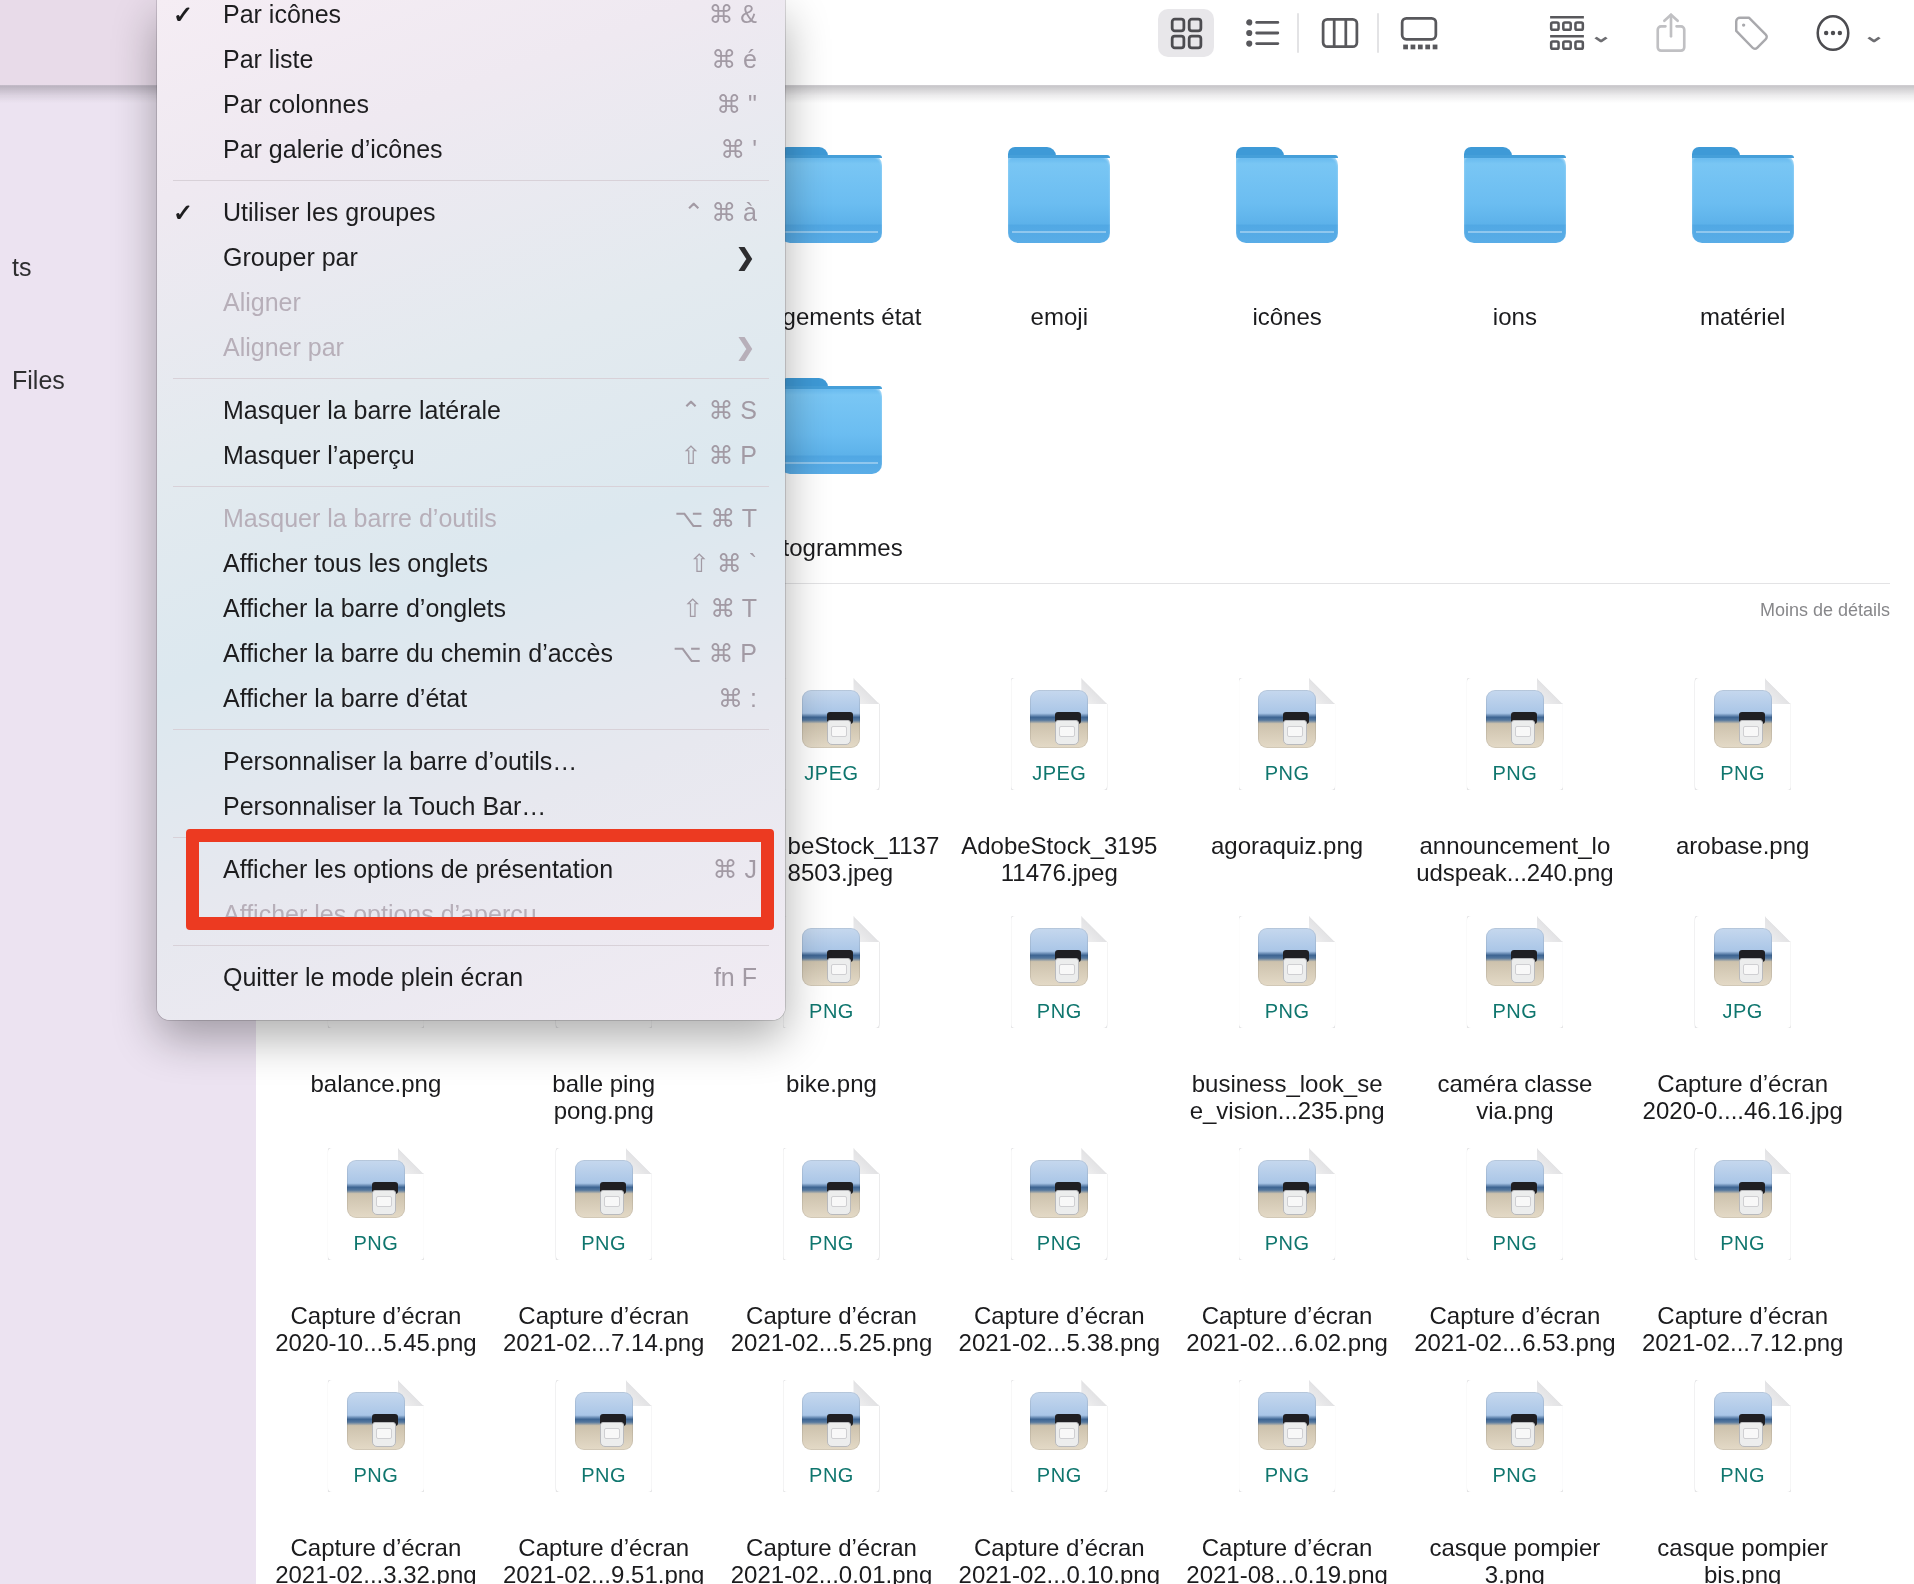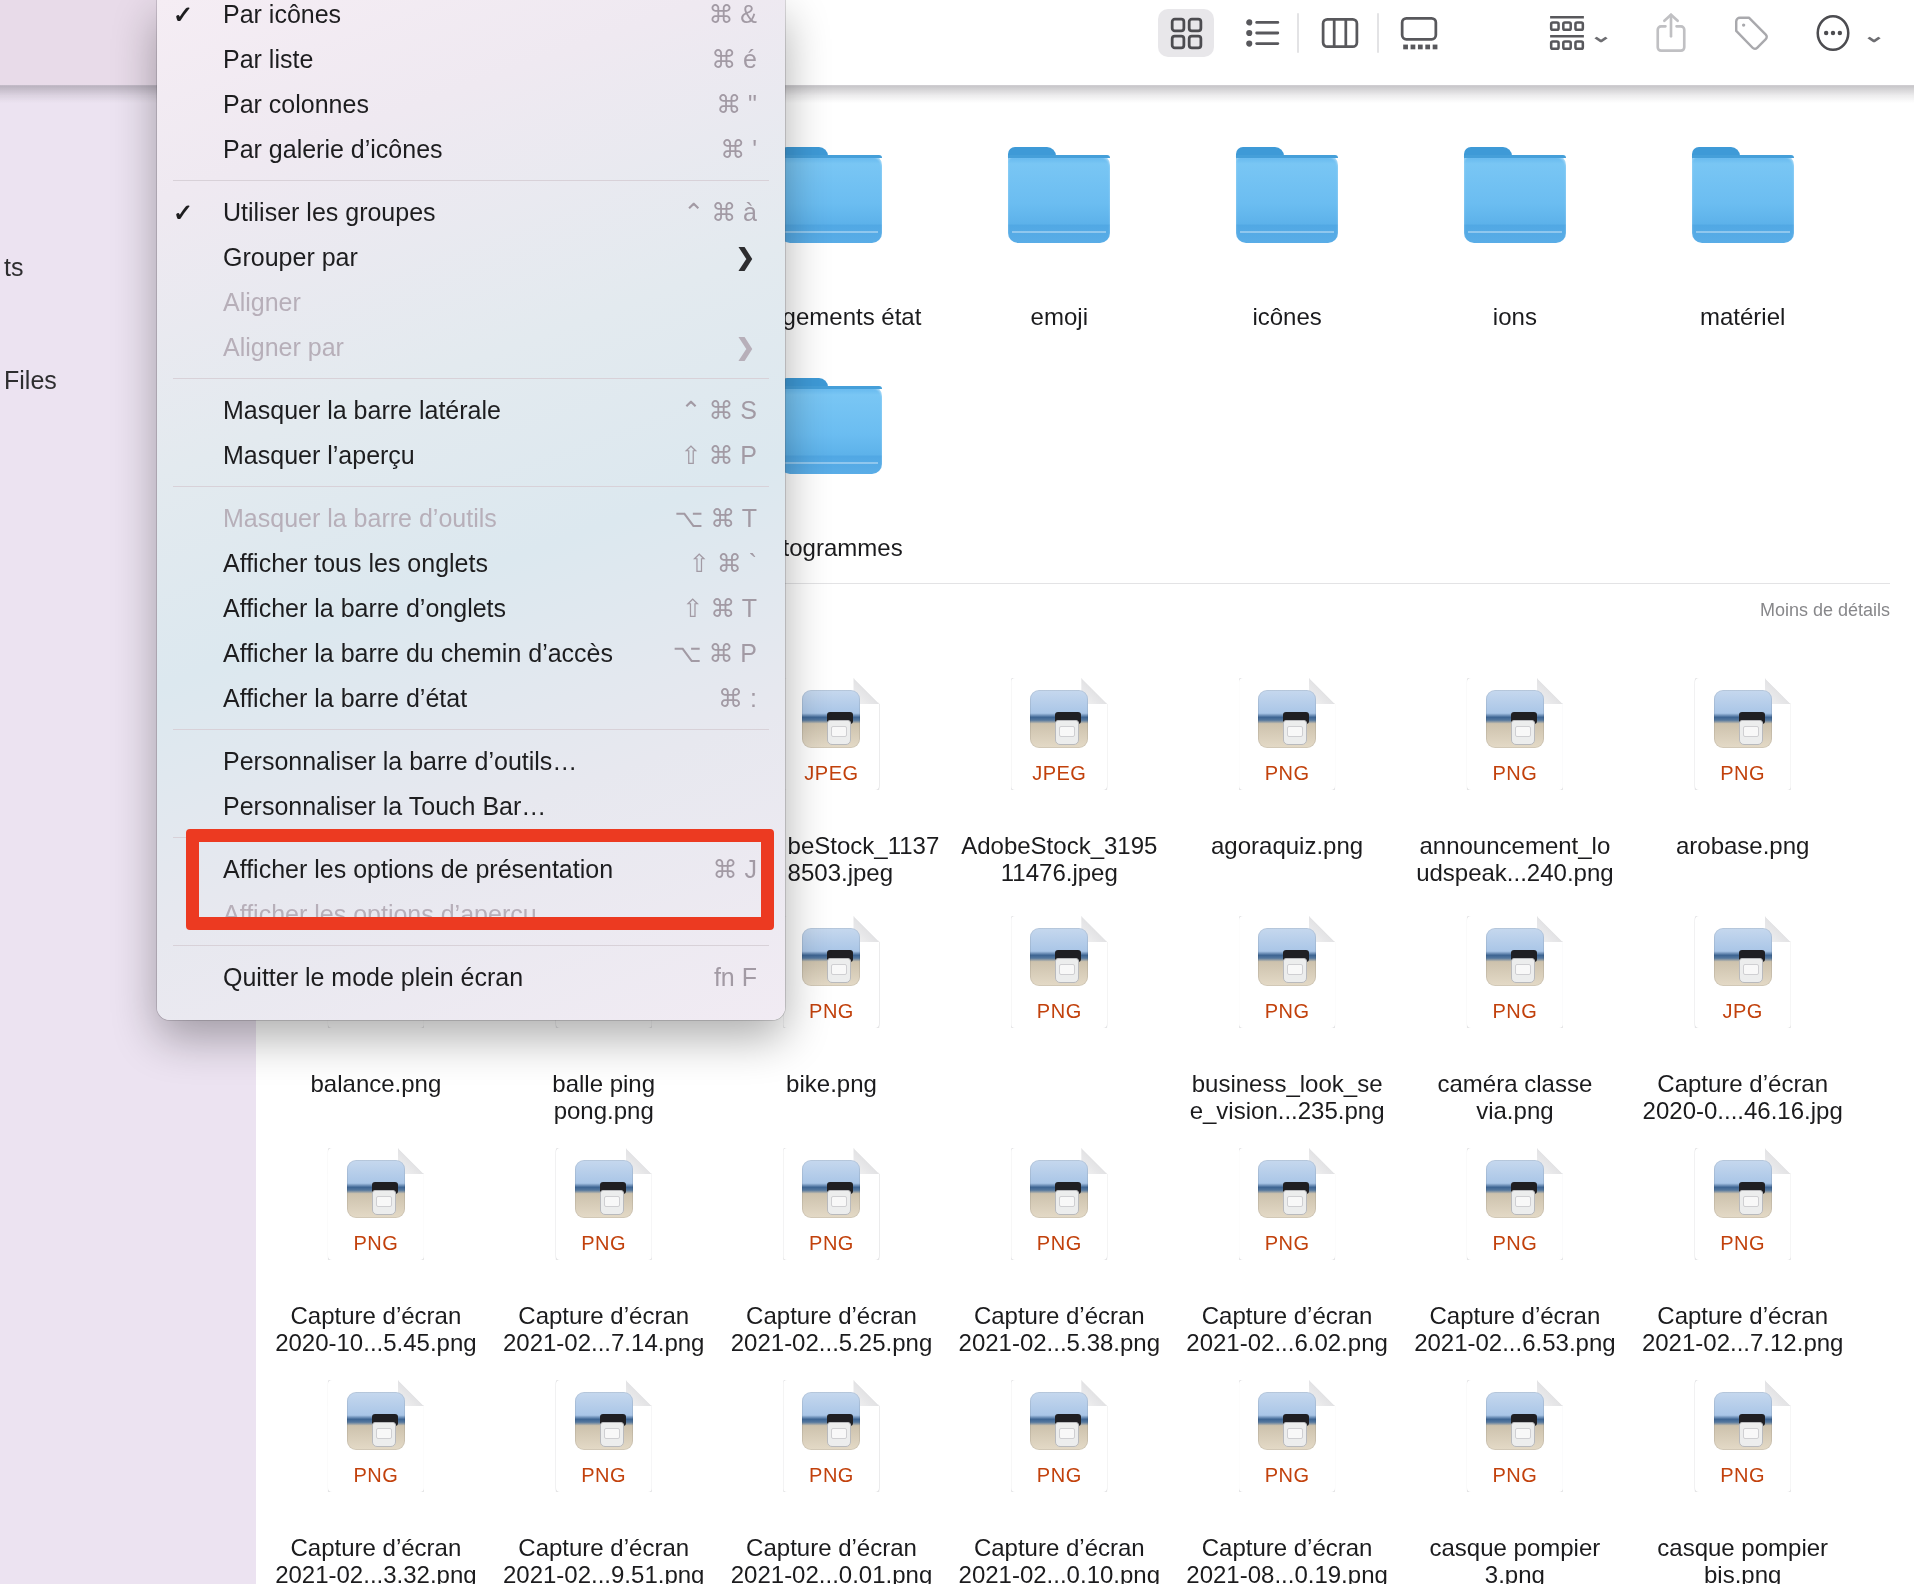--- a/index.html
+++ b/index.html
@@ -2,21 +2,21 @@
 <html><head>
 <meta charset="utf-8">
 <style>
   html,body{margin:0;padding:0;background:#fff;}
   .screen{position:relative;width:1914px;height:1584px;overflow:hidden;
     font-family:"Liberation Sans",sans-serif;background:#ffffff;}
 
   
   .sidebar{position:absolute;left:0;top:0;width:256px;height:1584px;background:#ece3f1;}
   .sidebar-top{position:absolute;left:0;top:0;width:256px;height:85px;background:#e8dbe9;}
-  .sidebar-frag{position:absolute;left:4px;color:#2e2e30;font-size:25px;white-space:nowrap;}
+  .sidebar-frag{position:absolute;left:12px;color:#2e2e30;font-size:25px;white-space:nowrap;}
 
   
   .toolbar{position:absolute;left:256px;top:0;width:1658px;height:85px;background:#ffffff;}
   .tb-btn{position:absolute;top:9px;height:48px;display:flex;align-items:center;justify-content:center;border-radius:10px;}
   .tb-btn.selected{background:#e8e7ea;}
   .tb-sep{position:absolute;top:13px;width:2px;height:40px;background:#e3e3e5;border-radius:1px;}
   .tb-chev{position:absolute;top:24px;color:#6d6d71;font-size:19px;font-weight:bold;transform:scaleX(1.45);}
   .top-shadow{position:absolute;left:0;top:85px;width:1914px;height:17px;
     background:linear-gradient(180deg,rgba(70,66,76,0.30),rgba(70,66,76,0.10) 55%,rgba(70,66,76,0));
     border-top:1px solid rgba(120,116,126,0.35);}
@@ -43,21 +43,21 @@
     box-shadow:0 0 0 1px #dddddf,0 2px 3px rgba(0,0,0,.15);}
   .page .fold{position:absolute;top:0;right:0;width:26px;height:26px;
     background:linear-gradient(225deg,#ffffff 45%,#e2e2e4 50%,#f2f2f3 100%);
     clip-path:polygon(0 0,100% 100%,0 100%);}
   .page .thumb{position:absolute;top:12px;left:19px;width:58px;height:58px;border-radius:9px;overflow:hidden;
     background:linear-gradient(180deg,#c6d8ee 0%,#aac6e7 40%,#3d6492 47%,#54779e 52%,#cdc2ad 58%,#e4dac7 100%);
     box-shadow:inset 0 0 0 1px rgba(0,0,0,.08);}
   .page .jar-cap{position:absolute;right:7px;bottom:24px;width:26px;height:12px;background:#1f1f23;border-radius:3px;}
   .page .jar-body{position:absolute;right:9px;bottom:3px;width:22px;height:23px;background:#eceded;border:1px solid #b9babd;border-radius:3px 3px 5px 5px;}
   .page .jar-body:before{content:"";position:absolute;left:3px;top:5px;right:3px;height:9px;background:#f8f8f8;border:1px solid #cfcfd2;border-radius:2px;}
-  .page .badge{position:absolute;left:0;right:0;bottom:5px;text-align:center;font-size:20px;color:#c2410c;letter-spacing:.5px;}
+  .page .badge{position:absolute;left:0;right:0;bottom:5px;text-align:center;font-size:20px;color:#0f766e;letter-spacing:.5px;}
 
   .group-sep{position:absolute;left:270px;top:583px;width:1620px;height:1px;background:#e3e3e5;}
   .less-details{position:absolute;top:600px;right:24px;font-size:18px;color:#87878a;cursor:default;}
 
   
   .menu{position:absolute;left:157px;top:0;width:628px;height:1020px;box-sizing:border-box;
     background:linear-gradient(160deg,#f5edf4 0%,#efe9f1 16%,#e3eaef 38%,#dce8ef 55%,#e7e8ef 75%,#f1ebf3 100%);
     border-radius:0 0 13px 13px;
     box-shadow:0 18px 45px rgba(0,0,0,.32),0 0 0 1px rgba(90,85,95,.22);
     padding-top:0;overflow:hidden;}

